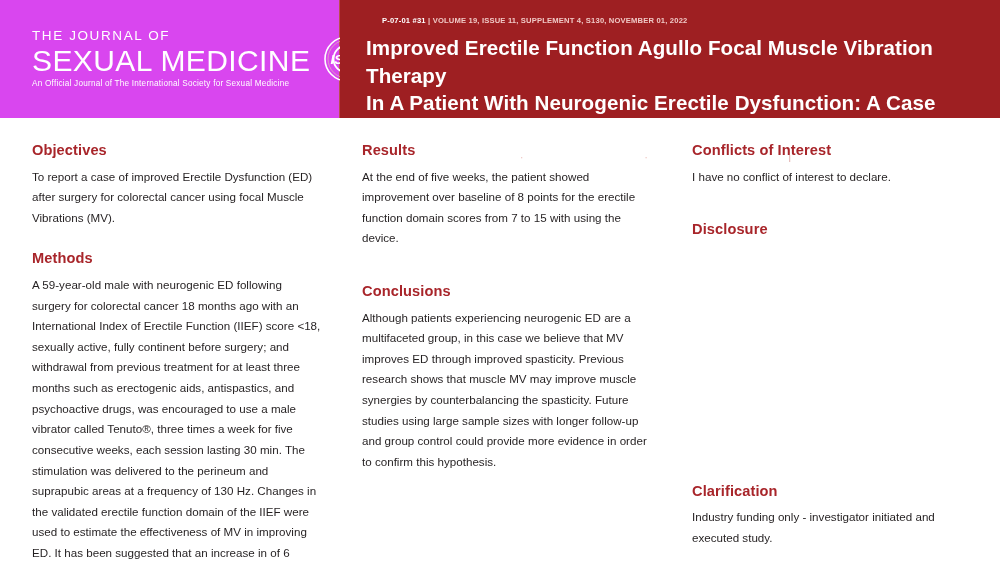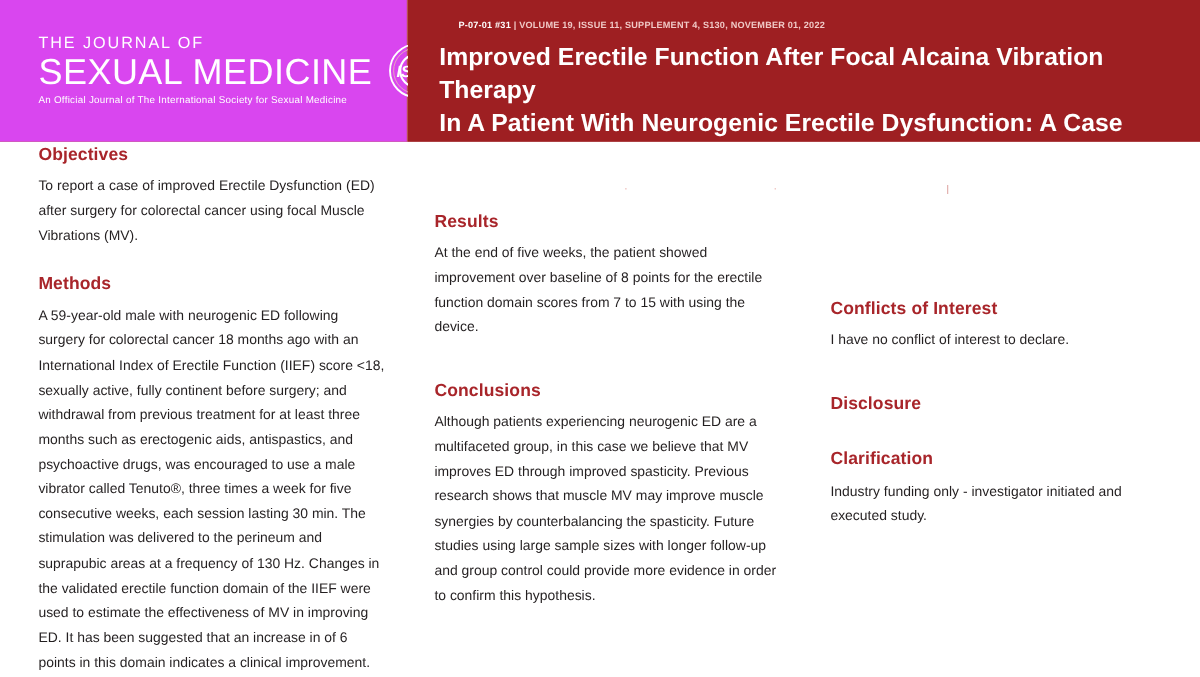--- a/index.html
+++ b/index.html
@@ -129,21 +129,20 @@
   .doi-divider { margin: 0 22px; color: #d58c89; font-weight: 400; }
   .doi-text { color: #ffffff; font-weight: 700; }
 
   
   .columns {
     position: relative;
     display: flex;
     width: 1000px;
     height: 446px;
     padding: 24px 0 0 0;
-    align-items: center;
   }
 
   .col {
     position: relative;
     padding-right: 18px;
   }
 
   .col-1 { width: 340px; padding-left: 32px; }
   .col-2 { width: 330px; padding-left: 22px; }
   .col-3 { width: 330px; padding-left: 22px; display: flex; flex-direction: column; }
@@ -197,21 +196,21 @@
         </div>
       </div>
     </div>
 
     <div class="header-right">
       <div class="citation-line">
         <span class="cite-id">P-07-01 #31</span><span> | </span><span>VOLUME 19, ISSUE 11, SUPPLEMENT 4, S130, NOVEMBER 01, 2022</span>
       </div>
 
       <h1 class="poster-title">
-        <span>Improved Erectile Function After Focal Alcaina Vibration Therapy</span>
+        <span>Improved Erectile Function Agullo Focal Muscle Vibration Therapy</span>
         <span>In A Patient With Neurogenic Erectile Dysfunction: A Case Report</span>
       </h1>
 
       <div class="author-row">
         <span class="authors">Jesús E. Rodríguez Martínez, PhD/MD</span>
         <span class="author-sep">·</span>
         <span class="authors">Leandro R. Alcaina, PhD/MD</span>
         <span class="author-sep">·</span>
         <span class="authors">Guillermo H. Agullo, PhD/MD</span>
         <span class="doi-divider">|</span>

